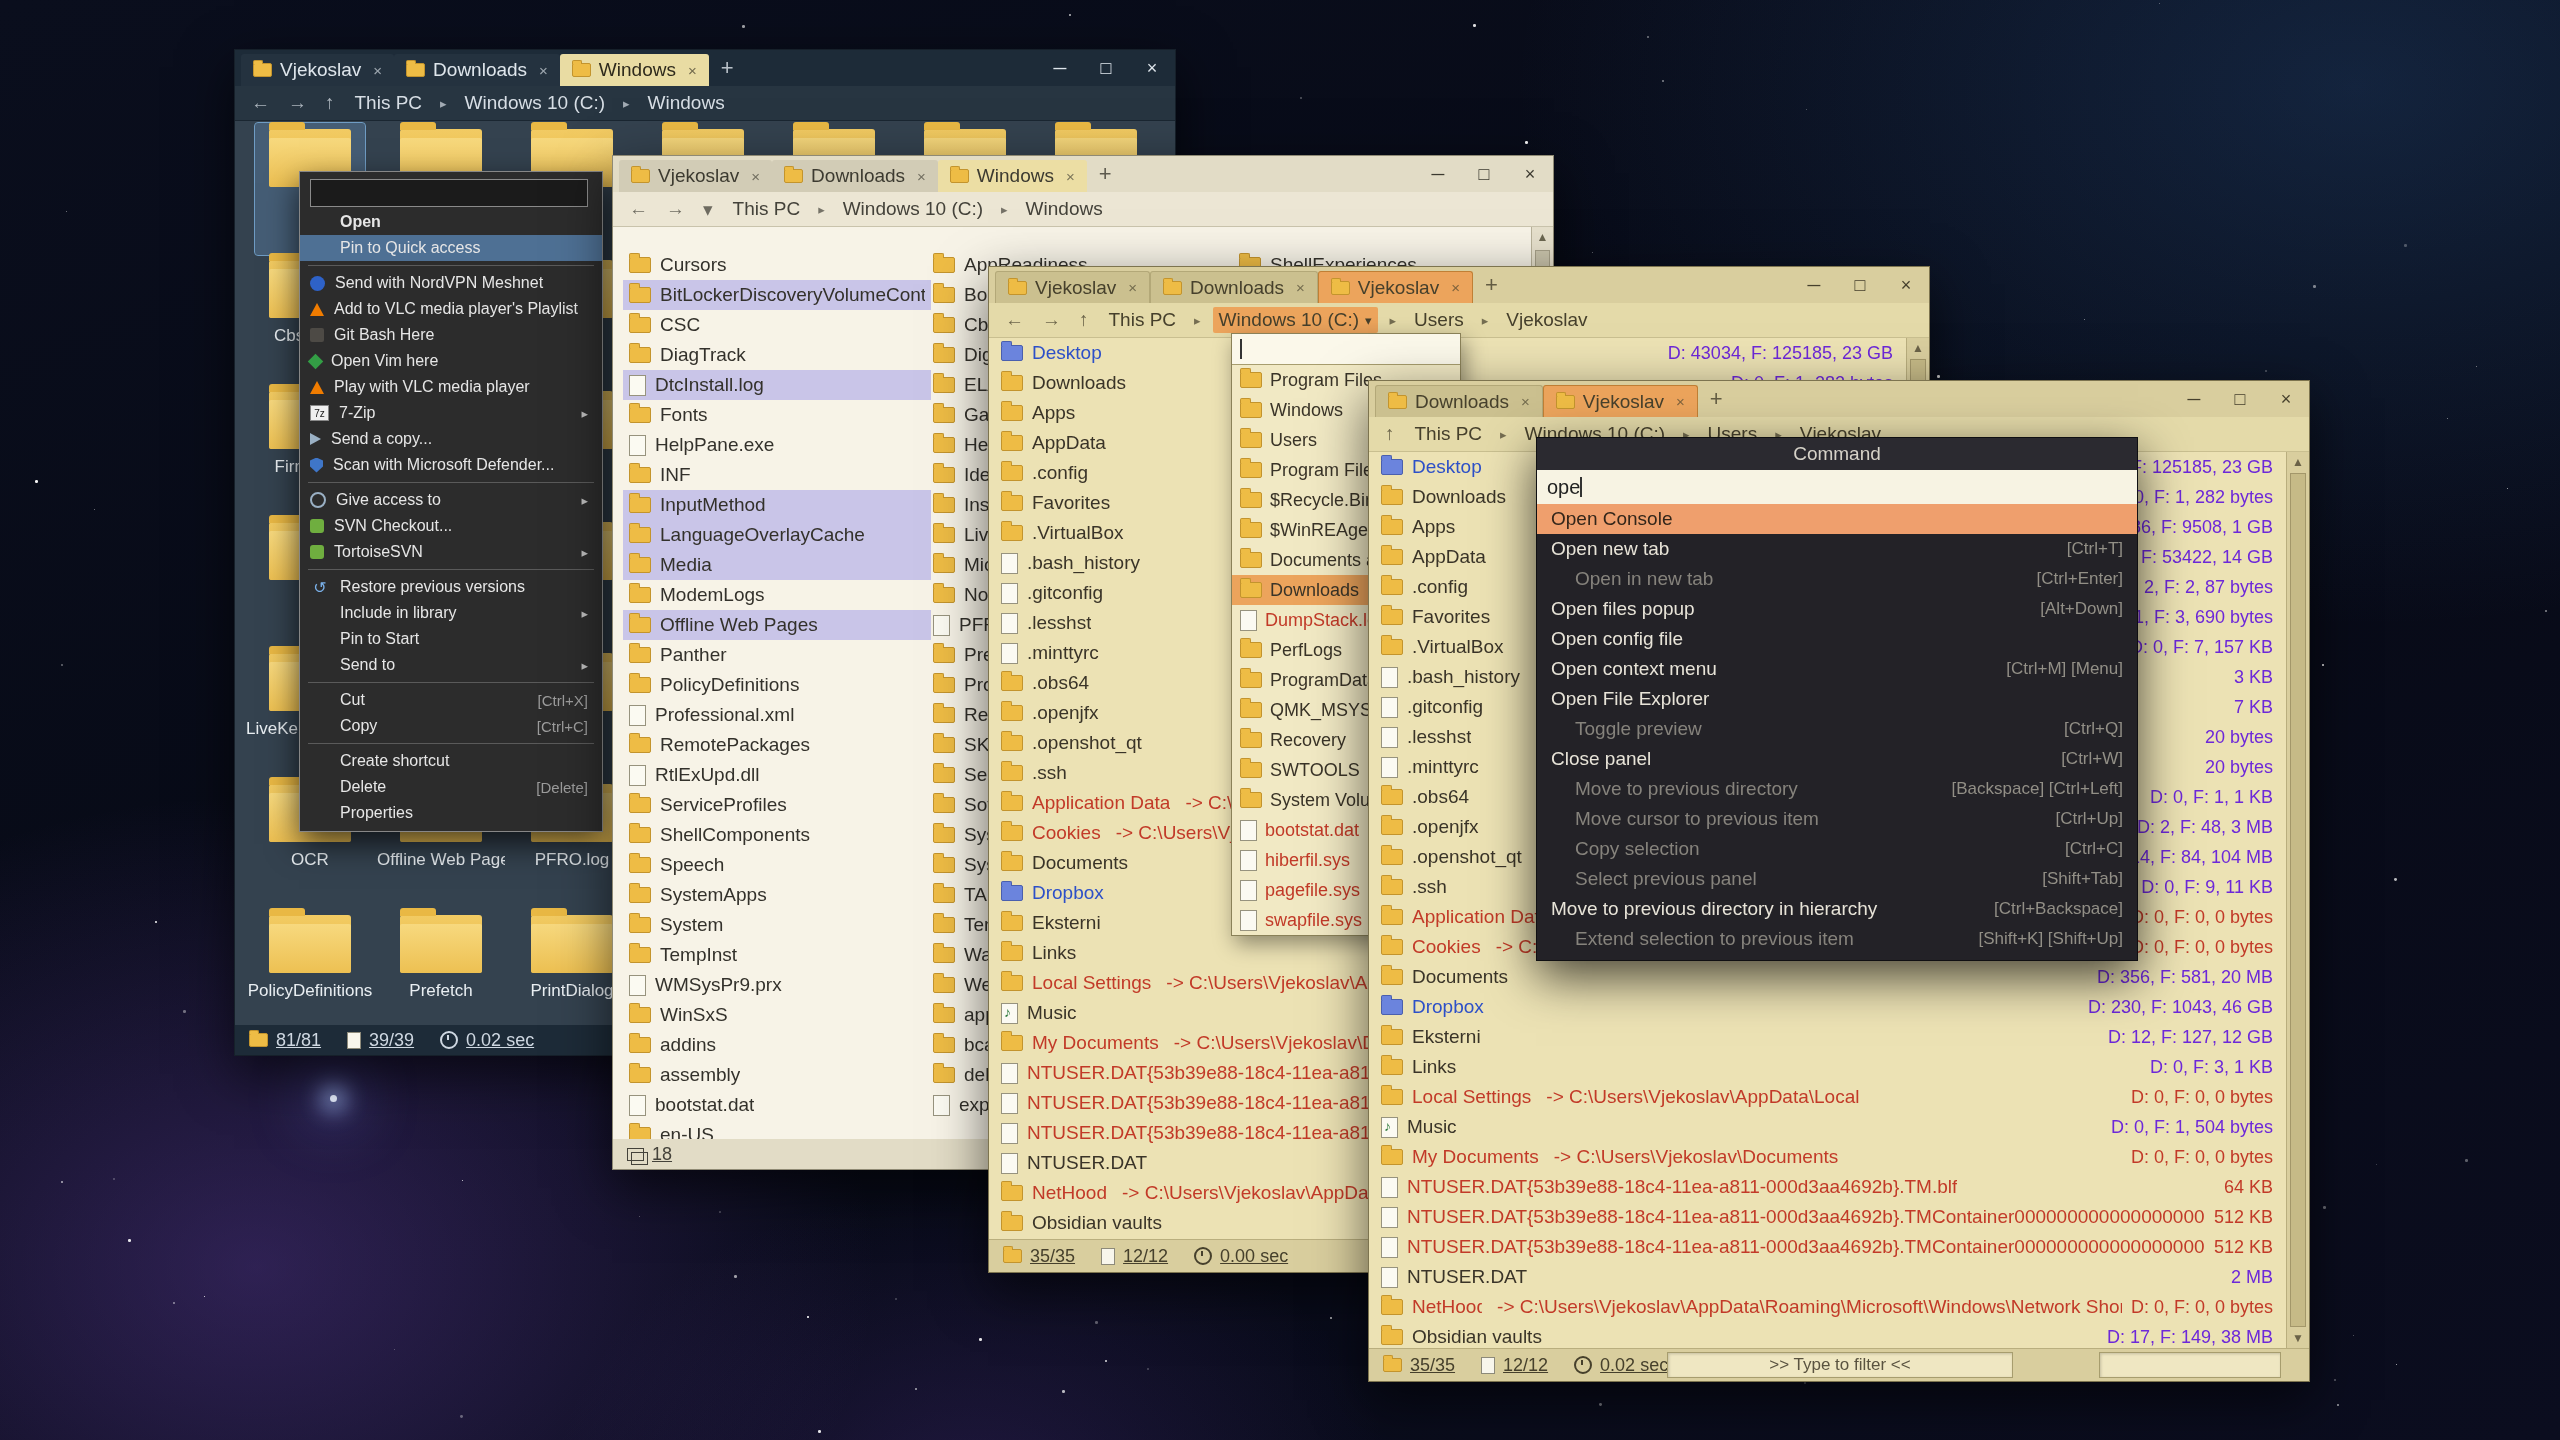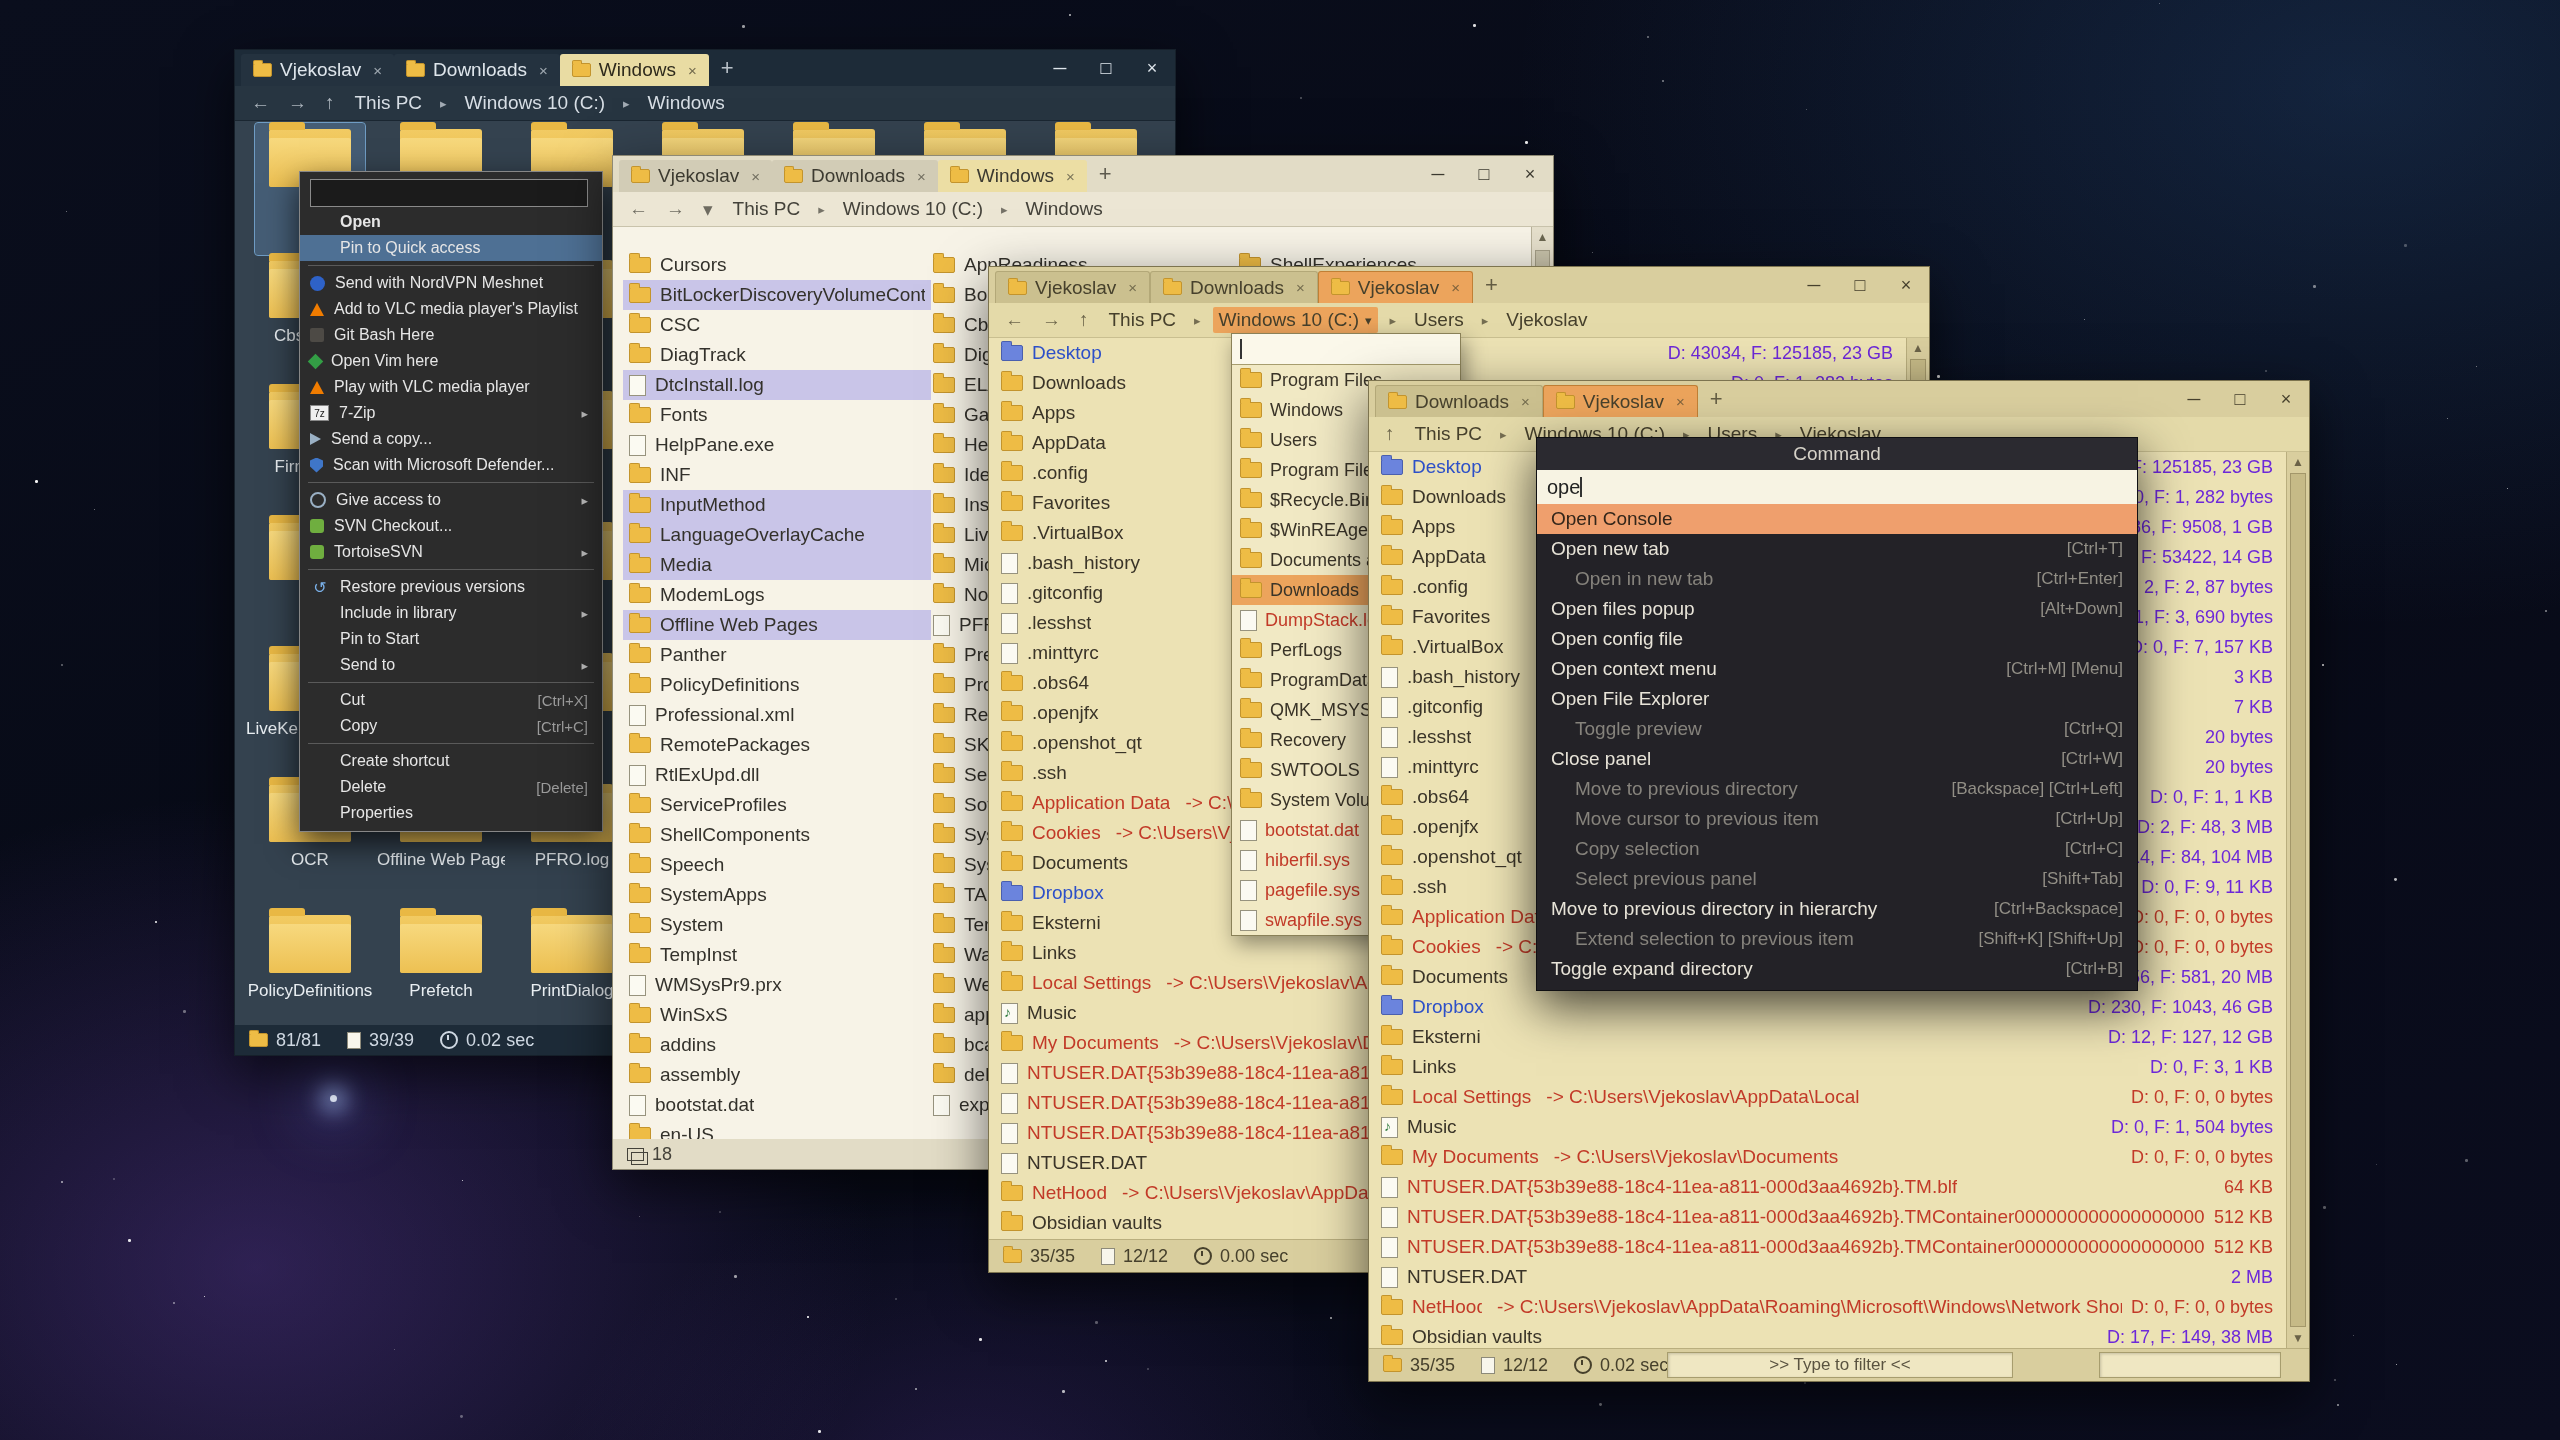--- a/index.html
+++ b/index.html
@@ -28,21 +28,21 @@
     border-radius:3px 3px 0 0;white-space:nowrap;}
   .tx{font-size:15px;opacity:.65;margin-left:4px;}
   .tab-new{align-self:center;padding:0 12px;font-size:22px;opacity:.8;}
   .win-controls{margin-left:auto;display:flex;align-items:center;}
   .ctl{width:46px;text-align:center;font-size:18px;line-height:36px;}
   .toolbar{height:34px;display:flex;align-items:center;gap:10px;padding:0 12px;font-size:19px;flex:none;}
   .navbtn{opacity:.75;padding:0 4px;}
   .csep{font-size:13px;opacity:.7;padding:0 2px;}
   .crumb{padding:2px 6px;border-radius:2px;white-space:nowrap;display:inline-flex;align-items:center;gap:6px;}
   .statusbar{display:flex;align-items:center;gap:26px;padding:0 14px;font-size:18px;flex:none;position:relative;}
-  .sbseg{display:flex;align-items:center;gap:8px;}
+  .sbseg{display:flex;align-items:center;gap:8px;text-decoration:underline;}
 
   
   .ti,.mfold{width:17px;height:12px;background:#eebc45;border:1px solid #c3942d;border-radius:2px;position:relative;flex:none;}
   .ti::before,.mfold::before{content:"";position:absolute;top:-4px;left:-1px;width:8px;height:3px;
     background:#eebc45;border:1px solid #c3942d;border-bottom:none;border-radius:2px 2px 0 0;}
   .mfile{width:12px;height:15px;background:#f8f6ec;border:1px solid #8d8a7a;flex:none;}
   .mclock{width:14px;height:14px;border:2px solid currentColor;border-radius:50%;position:relative;flex:none;}
   .mclock::before{content:"";position:absolute;left:5px;top:2px;width:2px;height:5px;background:currentColor;}
   .mlayers{width:15px;height:11px;border:1px solid currentColor;position:relative;flex:none;}
   .mlayers::before{content:"";position:absolute;left:3px;top:3px;width:15px;height:11px;border:1px solid currentColor;background:inherit;}
@@ -1563,20 +1563,16 @@
             <span class="pal-sc">[Shift+Tab]</span>
           </div>
           <div class="pal-row">
             <span>Move to previous directory in hierarchy</span>
             <span class="pal-sc">[Ctrl+Backspace]</span>
           </div>
           <div class="pal-row disabled">
             <span>Extend selection to previous item</span>
             <span class="pal-sc">[Shift+K] [Shift+Up]</span>
           </div>
-          <div class="pal-row">
-            <span>Toggle expand directory</span>
-            <span class="pal-sc">[Ctrl+B]</span>
-          </div>
         </div>
     </div>
   </section>
 </div>
 
 </body></html>

